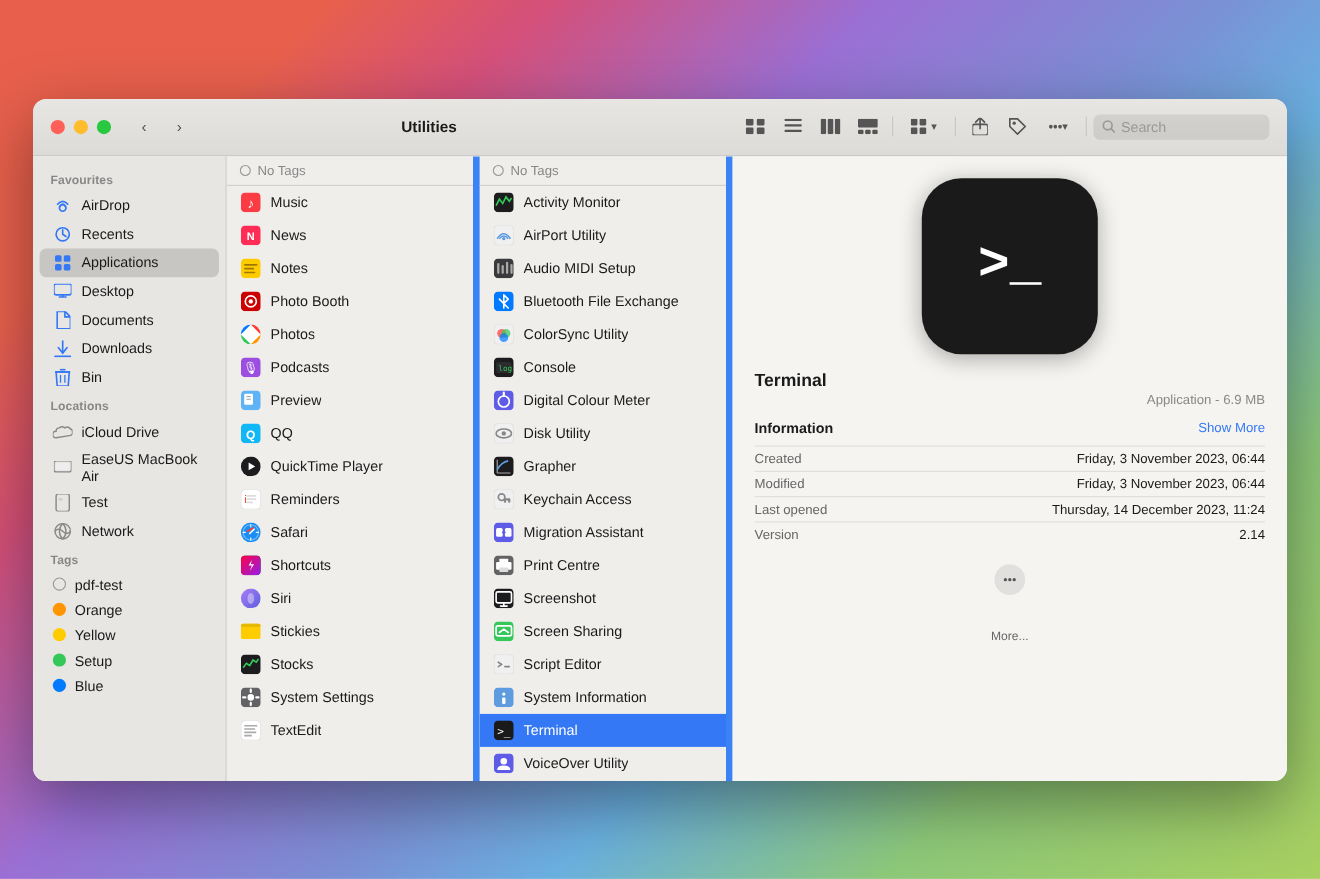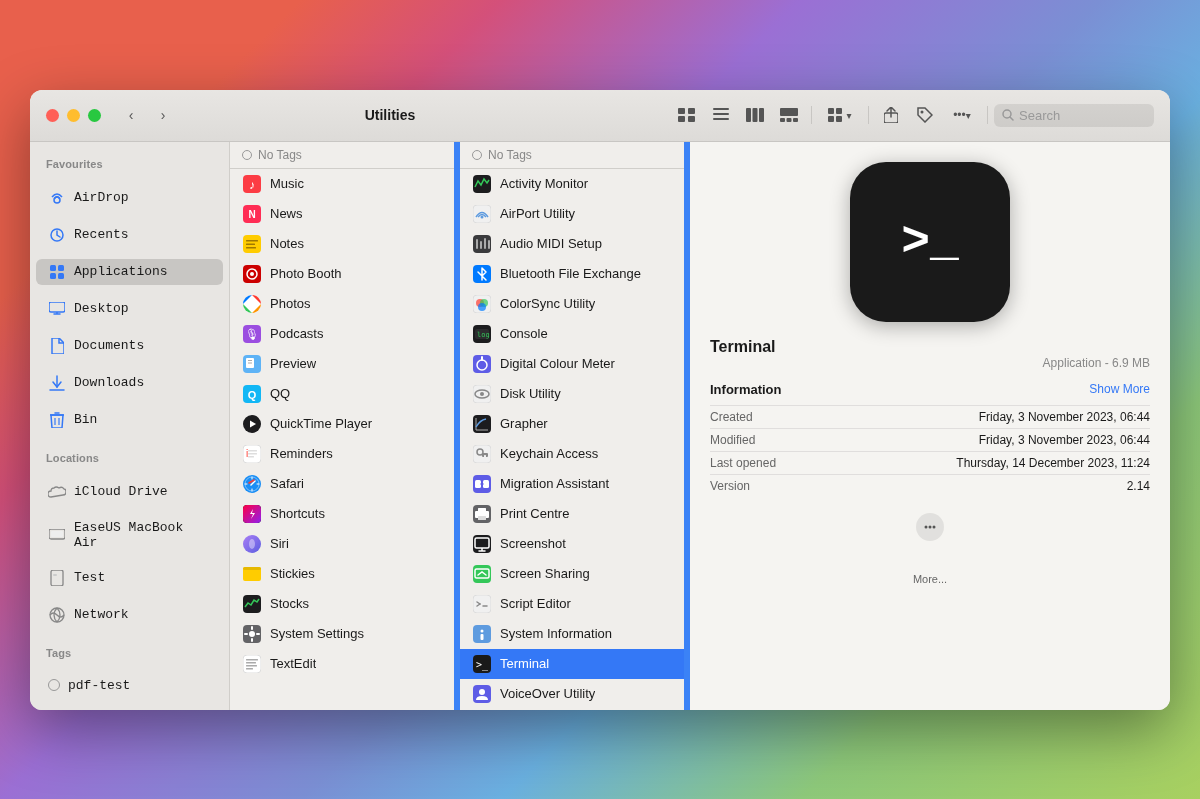--- a/index.html
+++ b/index.html
@@ -119,21 +119,21 @@
     }
     .search-bar input::placeholder { color: #999; }
     
     .content {
       display: flex;
       flex: 1;
       overflow: hidden;
     }
     
     .sidebar {
-      width: 200px;
+      width: 176px;
       background: #e8e6e3;
       border-right: 1px solid #d0ceca;
       overflow-y: auto;
       flex-shrink: 0;
       padding: 8px 0;
     }
     .sidebar::-webkit-scrollbar { width: 0; }
     .sidebar-section-label {
       font-size: 11px;
       font-weight: 600;
@@ -141,23 +141,22 @@
       padding: 8px 16px 4px;
       text-transform: none;
       letter-spacing: 0.01em;
     }
     .sidebar-item {
       display: flex;
       align-items: center;
       padding: 4px 12px;
       cursor: pointer;
       border-radius: 6px;
-      margin: 11px 6px;
+      margin: 0 6px;
       gap: 8px;
-      font-family: Liberation Mono, monospace;
     }
     .sidebar-item.active { background: #c8c6c3; }
     .sidebar-item-label {
       font-size: 13px;
       color: #1a1a1a;
     }
     .sidebar-icon {
       width: 18px;
       height: 18px;
       display: flex;
@@ -544,20 +543,24 @@
         <span class="sidebar-item-label">Orange</span>
       </div>
       <div class="sidebar-item">
         <div class="tag-dot" style="background:#ffcc00;"></div>
         <span class="sidebar-item-label">Yellow</span>
       </div>
       <div class="sidebar-item">
         <div class="tag-dot" style="background:#34c759;"></div>
         <span class="sidebar-item-label">Setup</span>
       </div>
+      <div class="sidebar-item">
+        <div class="tag-dot" style="background:#007aff;"></div>
+        <span class="sidebar-item-label">Blue</span>
+      </div>
     </div>
 
     <div class="file-columns">
 
       <div class="column col-apps">
         <div class="column-header">
           <div class="tag-empty" style="width:10px;height:10px;"></div>
           <span>No Tags</span>
         </div>
 

